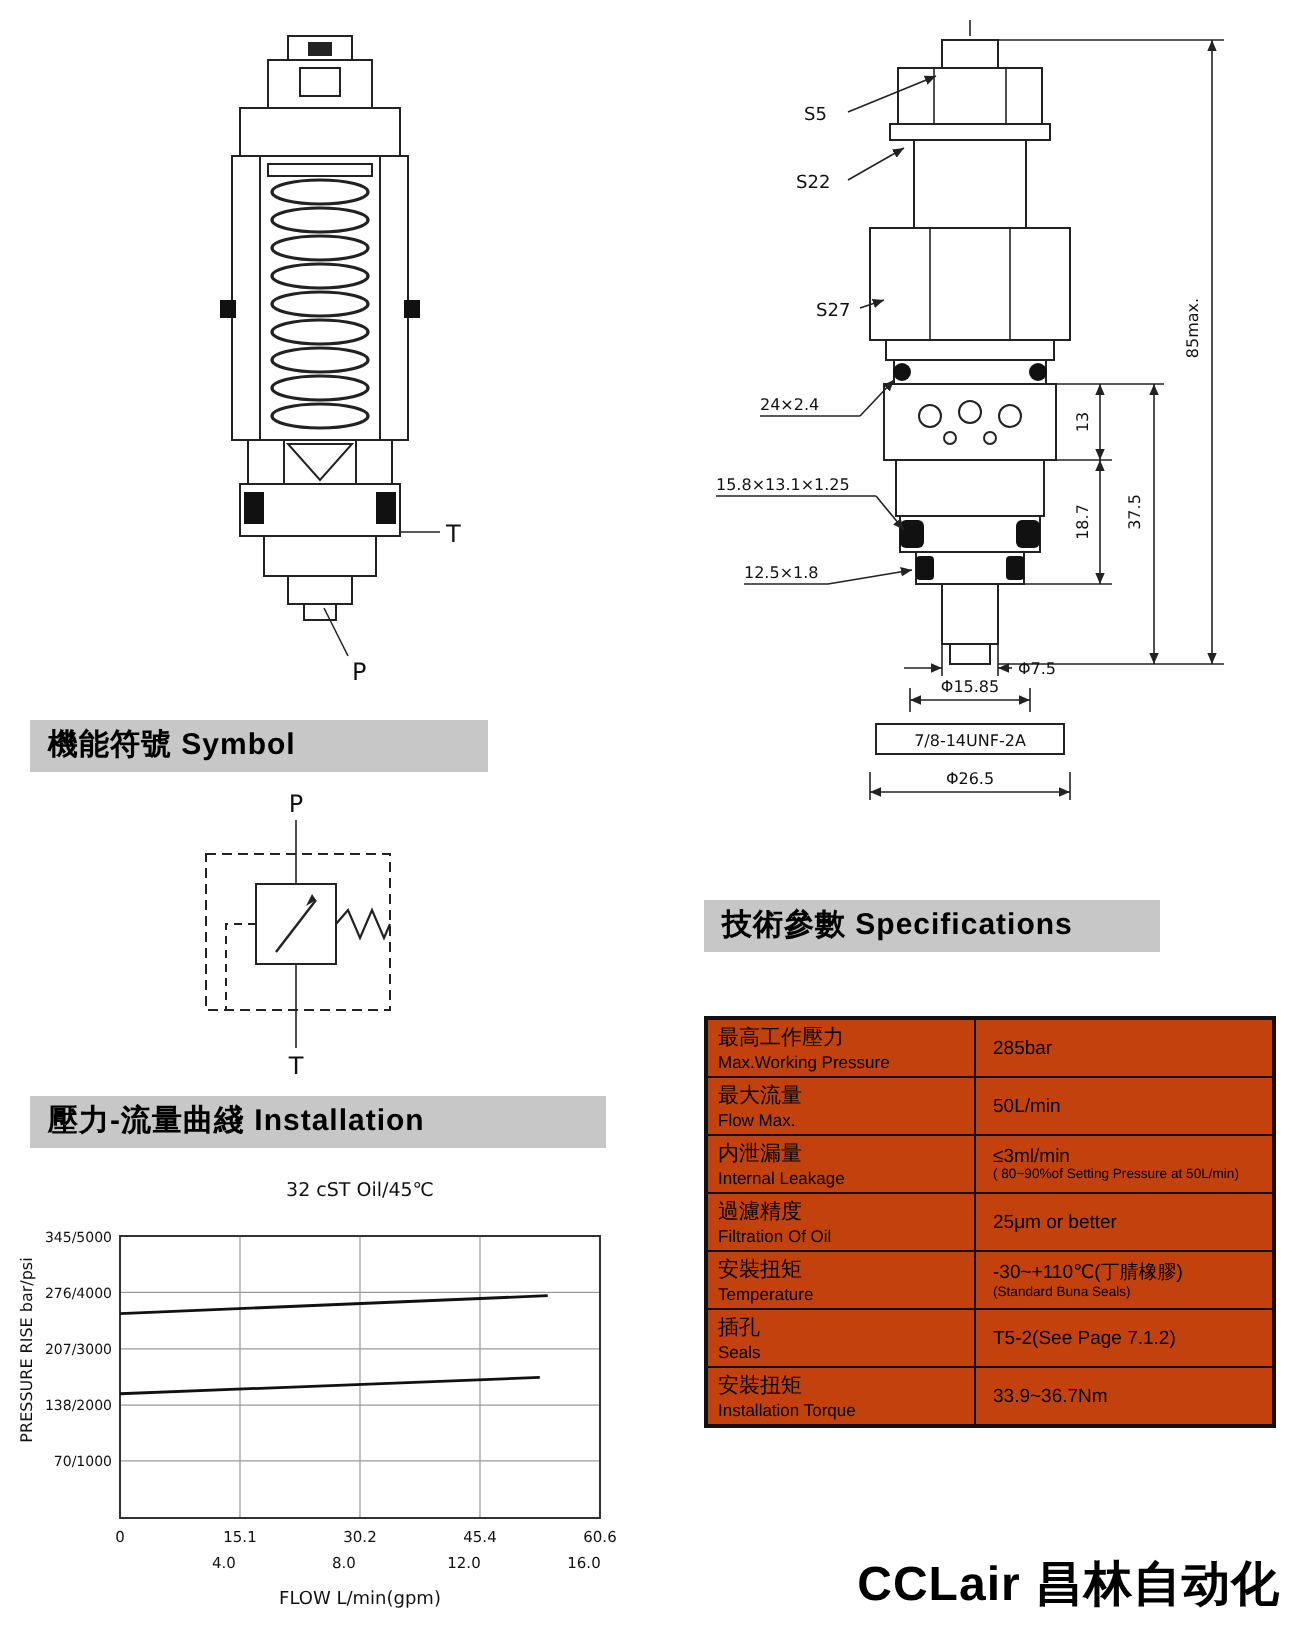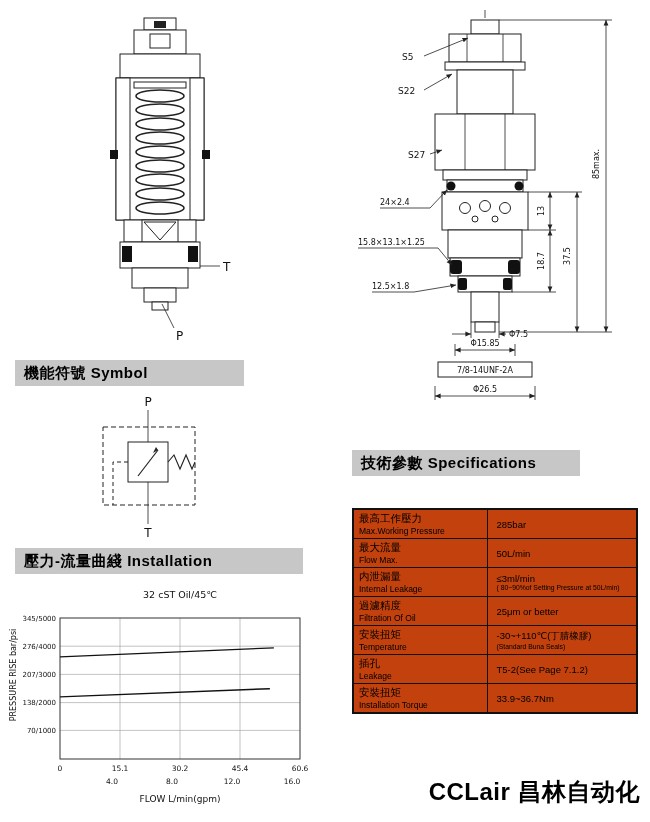--- a/index.html
+++ b/index.html
@@ -281,21 +281,21 @@
           <div class="en">Temperature</div>
         </td>
         <td>
           <div class="val">-30~+110℃(丁腈橡膠)</div>
           <div class="val2">(Standard Buna Seals)</div>
         </td>
       </tr>
       <tr>
         <td class="c1">
           <div class="zh">插孔</div>
-          <div class="en">Leakage</div>
+          <div class="en">Seals</div>
         </td>
         <td>
             <div class="val">T5-2(See Page 7.1.2)</div>
           </td>
       </tr>
       <tr>
         <td class="c1">
           <div class="zh">安裝扭矩</div>
           <div class="en">Installation Torque</div>
         </td>

